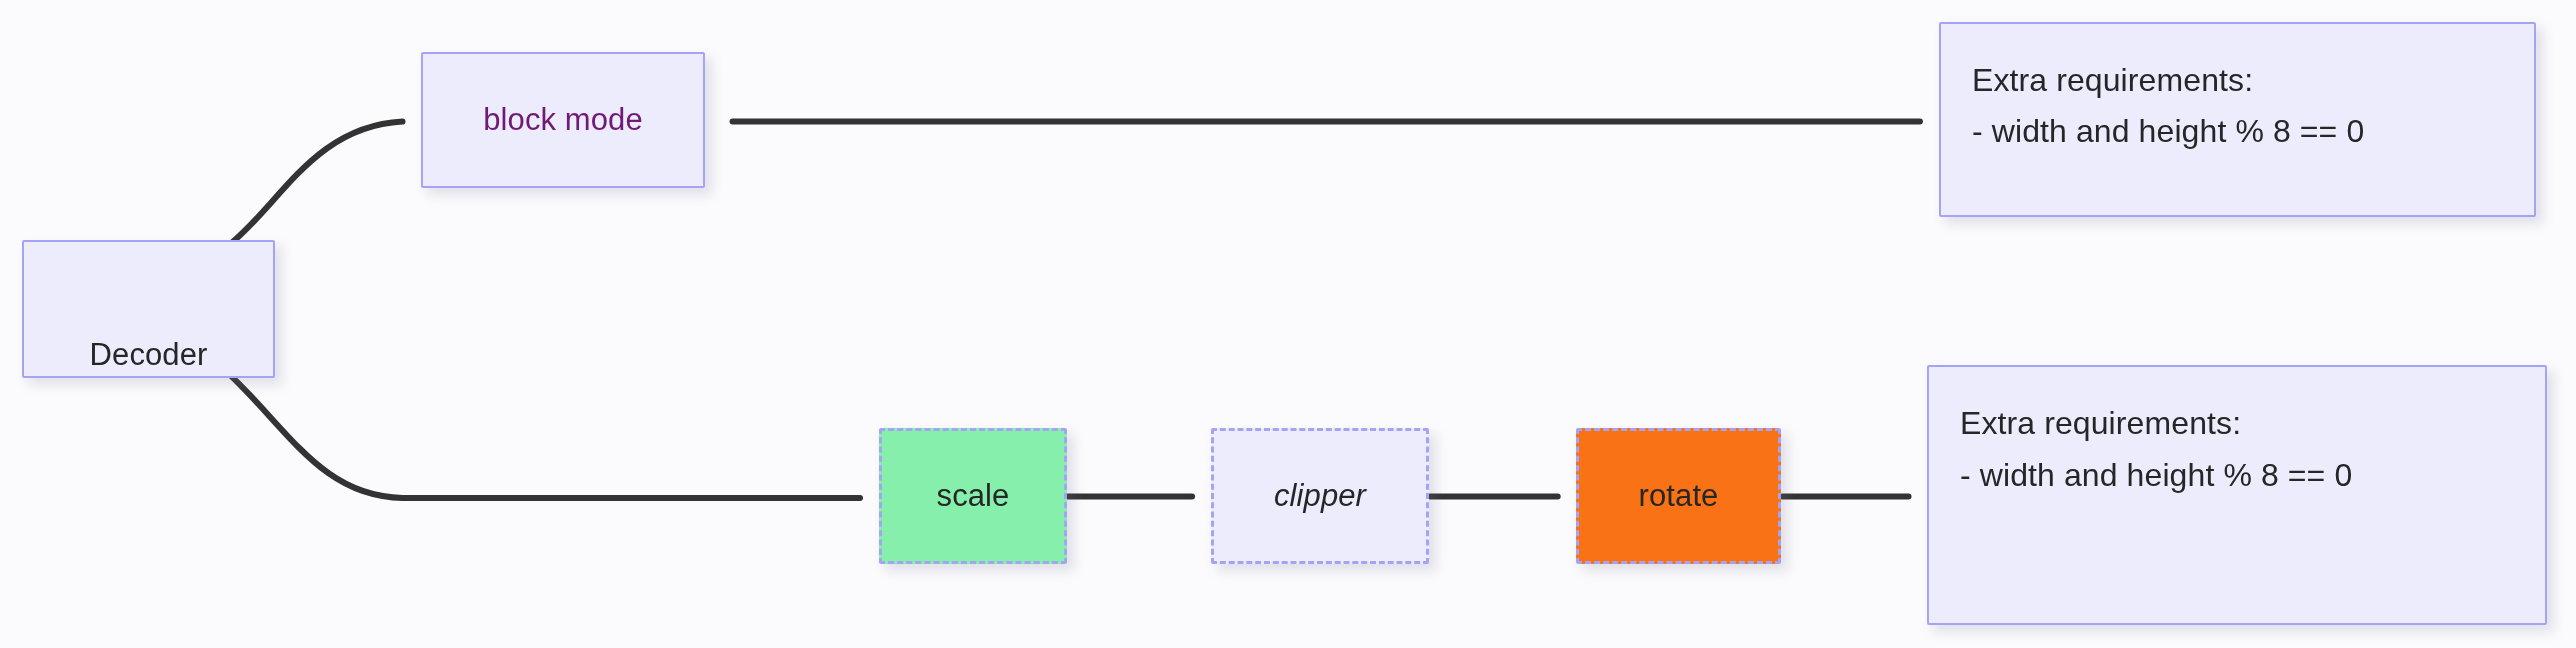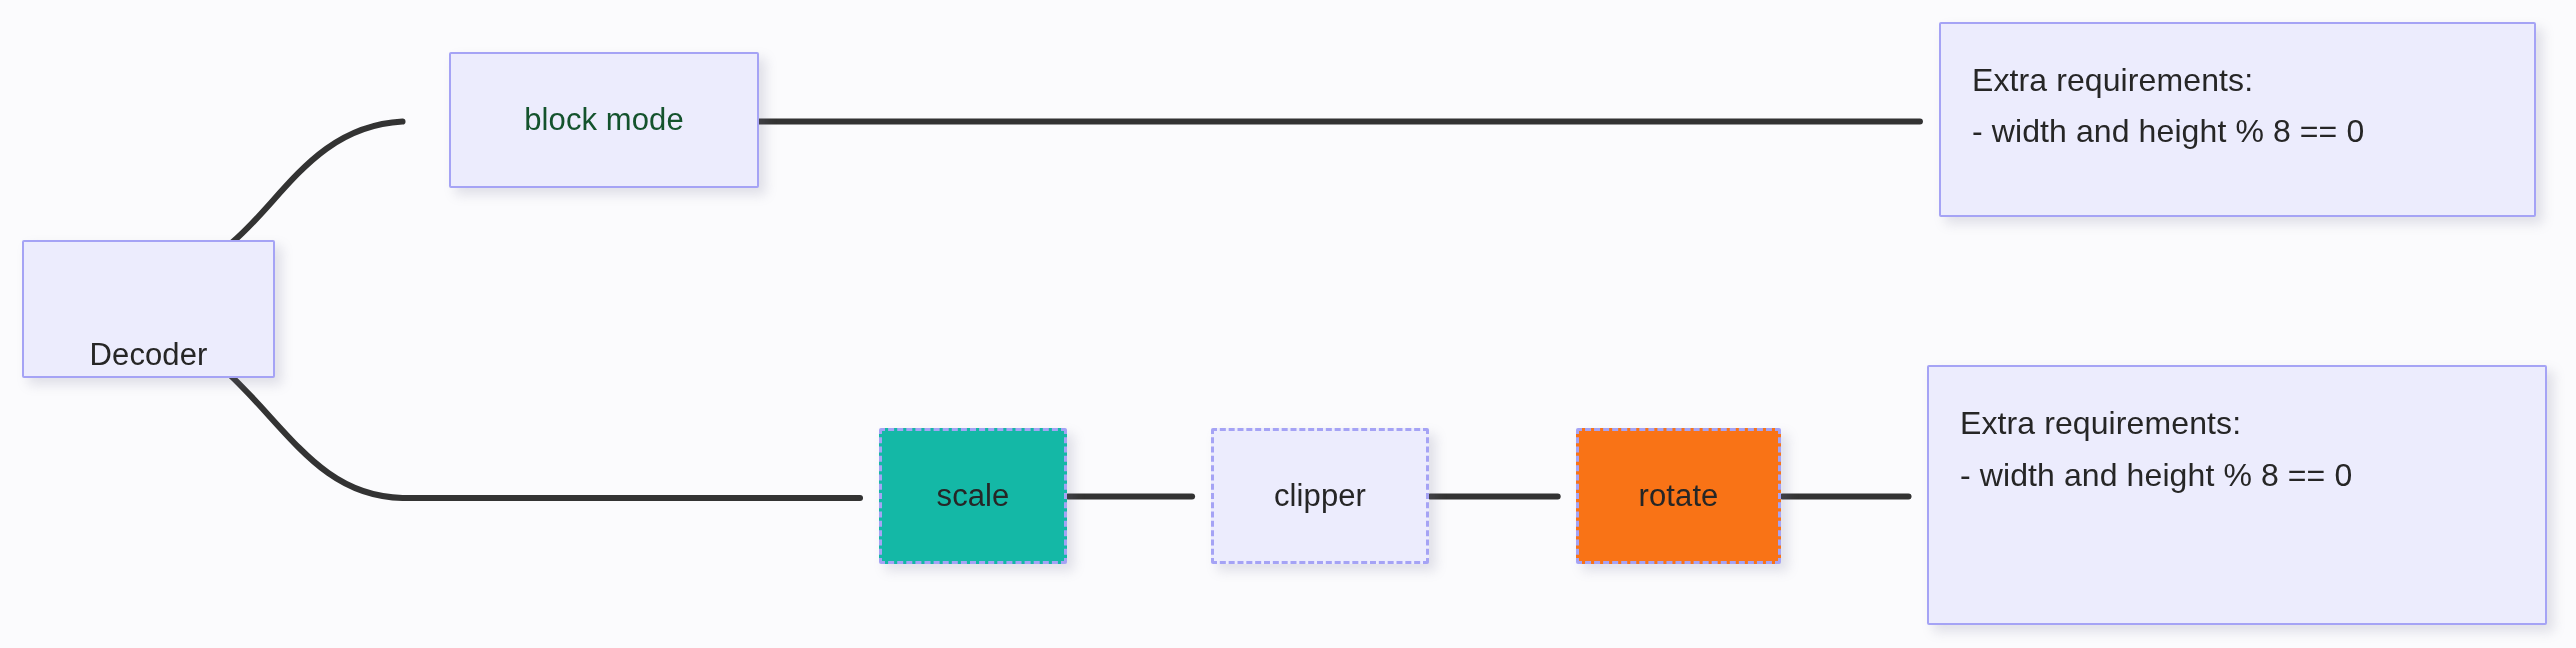--- a/index.html
+++ b/index.html
@@ -84,29 +84,29 @@
 
     <path d="M 2132,740 L 2322,740" fill="none" stroke="#333333" stroke-width="9" stroke-linecap="round" marker-end="url(#arrow-head)"></path>
 
     <path d="M 2657,740 L 2845,740" fill="none" stroke="#333333" stroke-width="9" stroke-linecap="round" marker-end="url(#arrow-head)"></path>
   </svg>
 
   <div class="node" id="node-decoder" style="left: 22px; top: 240px; width: 253px; height: 138px; background: rgb(236, 236, 253); border-color: rgb(165, 163, 245); color: rgb(38, 38, 38); align-items: flex-end;">
     <span class="node-label">Decoder</span>
   </div>
 
-  <div class="node" id="node-block-mode" style="left: 421px; top: 52px; width: 310px; height: 136px; background: rgb(236, 236, 253); border-color: rgb(165, 163, 245); color: #14532d; margin-left: 28px;">
+  <div class="node" id="node-block-mode" style="left: 421px; top: 52px; width: 284px; height: 136px; background: rgb(236, 236, 253); border-color: rgb(165, 163, 245); color: #701a75;">
     <span class="node-label">block mode</span>
   </div>
 
-  <div class="node dashed" id="node-scale" style="left: 879px; top: 428px; width: 188px; height: 136px; background: #14b8a6; border-color: rgb(165, 163, 245); color: rgb(38, 38, 38);">
+  <div class="node dashed" id="node-scale" style="left: 879px; top: 428px; width: 188px; height: 136px; background: #86efac; border-color: rgb(165, 163, 245); color: rgb(38, 38, 38);">
     <span class="node-label">scale</span>
   </div>
 
-  <div class="node dashed" id="node-clipper" style="left: 1211px; top: 428px; width: 218px; height: 136px; background: rgb(236, 236, 253); border-color: rgb(165, 163, 245); color: rgb(38, 38, 38);">
+  <div class="node dashed" id="node-clipper" style="left: 1211px; top: 428px; width: 218px; height: 136px; background: rgb(236, 236, 253); border-color: rgb(165, 163, 245); color: rgb(38, 38, 38); font-style: italic;">
     <span class="node-label">clipper</span>
   </div>
 
   <div class="node dashed" id="node-rotate" style="left: 1576px; top: 428px; width: 205px; height: 136px; background: #f97316; border-color: rgb(165, 163, 245); color: rgb(38, 38, 38); align-items: center;">
     <span class="node-label">rotate</span>
   </div>
 
   <div class="node note" id="node-note-block-mode" style="left: 1939px; top: 21.5px; width: 597px; height: 195px; background: rgb(236, 236, 253); border-color: rgb(165, 163, 245); color: rgb(38, 38, 38);">
     <span class="note-line">Extra requirements:</span>
     <span class="note-line">- width and height % 8 == 0</span>

